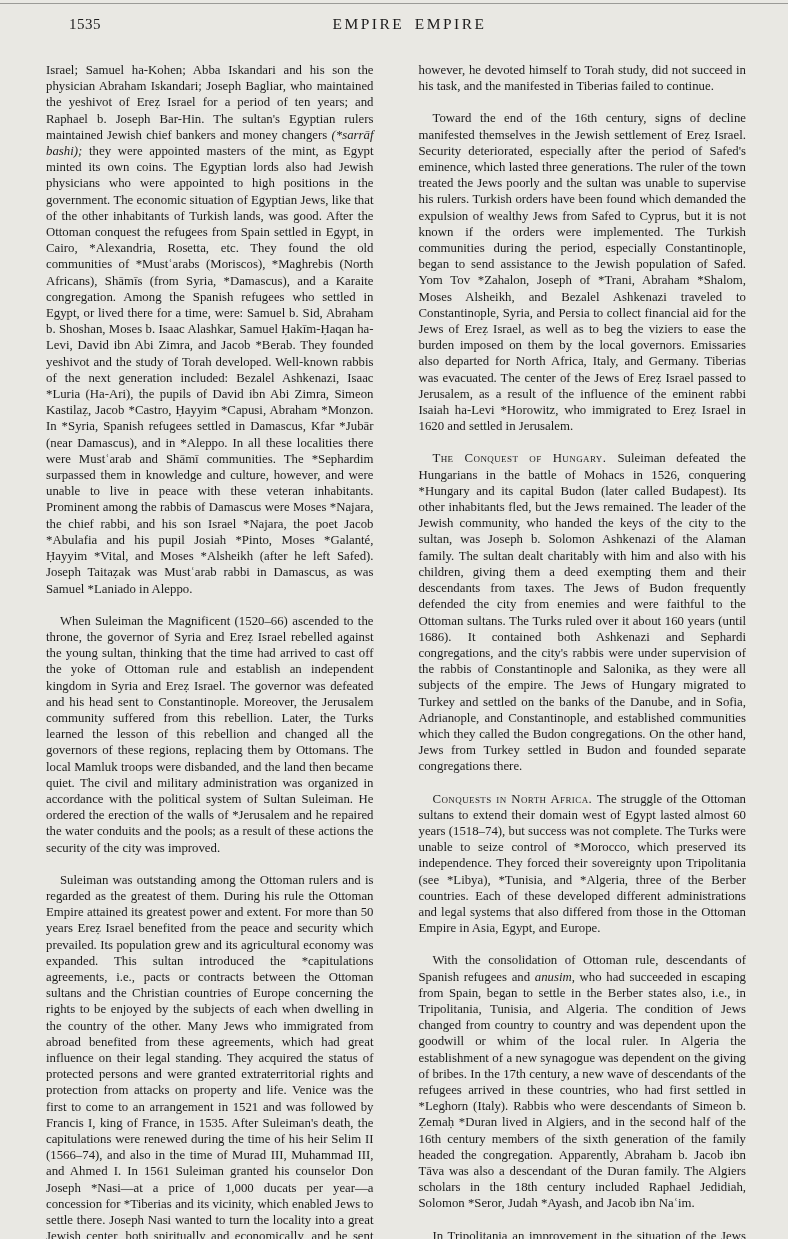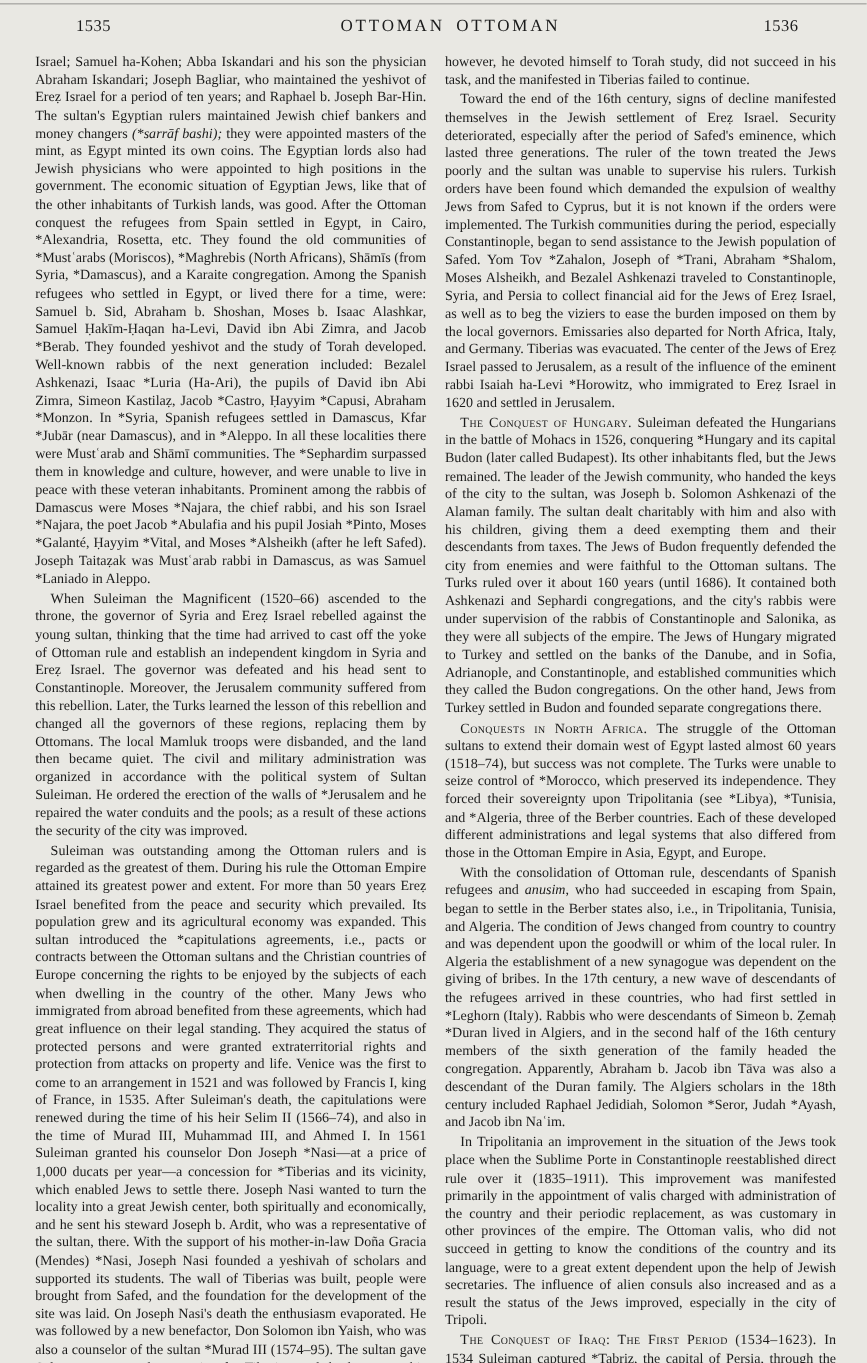--- a/index.html
+++ b/index.html
@@ -37,37 +37,36 @@
     height: 1196px;
     overflow: hidden;
   }
   .column {
     flex: 1 1 0;
     font-size: 12.8px;
     line-height: 16.2px;
     text-align: justify;
     overflow: hidden;
   }
-  .para { margin: 2px; }
+  .para { margin: 16px; }
   .para.indent { text-indent: 14px; }
   .runin {
     font-variant: small-caps;
     letter-spacing: 0.4px;
   }
   .seg.italic { font-style: italic; }
 </style>
 </head>
 <body>
 
 <div class="scan-edge"></div>
 
 <header class="page-header">
   <span class="page-num">1535</span>
-  <span class="running-title">OTTOMAN OTTOMAN</span>
-  <span class="page-num right">1536</span>
+  <span class="running-title">EMPIRE EMPIRE</span>
 </header>
 
 <main class="columns">
   <div class="column">
       <p class="para"><span class="seg">Israel; Samuel ha-Kohen; Abba Iskandari and his son the physician Abraham Iskandari; Joseph Bagliar, who maintained the yeshivot of Ereẓ Israel for a period of ten years; and Raphael b. Joseph Bar-Hin. The sultan's Egyptian rulers maintained Jewish chief bankers and money changers </span><span class="seg italic">(*sarrāf bashi);</span><span class="seg"> they were appointed masters of the mint, as Egypt minted its own coins. The Egyptian lords also had Jewish physicians who were appointed to high positions in the government. The economic situation of Egyptian Jews, like that of the other inhabitants of Turkish lands, was good. After the Ottoman conquest the refugees from Spain settled in Egypt, in Cairo, *Alexandria, Rosetta, etc. They found the old communities of *Mustʿarabs (Moriscos), *Maghrebis (North Africans), Shāmīs (from Syria, *Damascus), and a Karaite congregation. Among the Spanish refugees who settled in Egypt, or lived there for a time, were: Samuel b. Sid, Abraham b. Shoshan, Moses b. Isaac Alashkar, Samuel Ḥakīm-Ḥaqan ha-Levi, David ibn Abi Zimra, and Jacob *Berab. They founded yeshivot and the study of Torah developed. Well-known rabbis of the next generation included: Bezalel Ashkenazi, Isaac *Luria (Ha-Ari), the pupils of David ibn Abi Zimra, Simeon Kastilaẓ, Jacob *Castro, Ḥayyim *Capusi, Abraham *Monzon. In *Syria, Spanish refugees settled in Damascus, Kfar *Jubār (near Damascus), and in *Aleppo. In all these localities there were Mustʿarab and Shāmī communities. The *Sephardim surpassed them in knowledge and culture, however, and were unable to live in peace with these veteran inhabitants. Prominent among the rabbis of Damascus were Moses *Najara, the chief rabbi, and his son Israel *Najara, the poet Jacob *Abulafia and his pupil Josiah *Pinto, Moses *Galanté, Ḥayyim *Vital, and Moses *Alsheikh (after he left Safed). Joseph Taitaẓak was Mustʿarab rabbi in Damascus, as was Samuel *Laniado in Aleppo.</span></p>
       <p class="para indent"><span class="seg">When Suleiman the Magnificent (1520–66) ascended to the throne, the governor of Syria and Ereẓ Israel rebelled against the young sultan, thinking that the time had arrived to cast off the yoke of Ottoman rule and establish an independent kingdom in Syria and Ereẓ Israel. The governor was defeated and his head sent to Constantinople. Moreover, the Jerusalem community suffered from this rebellion. Later, the Turks learned the lesson of this rebellion and changed all the governors of these regions, replacing them by Ottomans. The local Mamluk troops were disbanded, and the land then became quiet. The civil and military administration was organized in accordance with the political system of Sultan Suleiman. He ordered the erection of the walls of *Jerusalem and he repaired the water conduits and the pools; as a result of these actions the security of the city was improved.</span></p>
       <p class="para indent"><span class="seg">Suleiman was outstanding among the Ottoman rulers and is regarded as the greatest of them. During his rule the Ottoman Empire attained its greatest power and extent. For more than 50 years Ereẓ Israel benefited from the peace and security which prevailed. Its population grew and its agricultural economy was expanded. This sultan introduced the *capitulations agreements, i.e., pacts or contracts between the Ottoman sultans and the Christian countries of Europe concerning the rights to be enjoyed by the subjects of each when dwelling in the country of the other. Many Jews who immigrated from abroad benefited from these agreements, which had great influence on their legal standing. They acquired the status of protected persons and were granted extraterritorial rights and protection from attacks on property and life. Venice was the first to come to an arrangement in 1521 and was followed by Francis I, king of France, in 1535. After Suleiman's death, the capitulations were renewed during the time of his heir Selim II (1566–74), and also in the time of Murad III, Muhammad III, and Ahmed I. In 1561 Suleiman granted his counselor Don Joseph *Nasi—at a price of 1,000 ducats per year—a concession for *Tiberias and its vicinity, which enabled Jews to settle there. Joseph Nasi wanted to turn the locality into a great Jewish center, both spiritually and economically, and he sent his steward Joseph b. Ardit, who was a representative of the sultan, there. With the support of his mother-in-law Doña Gracia (Mendes) *Nasi, Joseph Nasi founded a yeshivah of scholars and supported its students. The wall of Tiberias was built, people were brought from Safed, and the foundation for the development of the site was laid. On Joseph Nasi's death the enthusiasm evaporated. He was followed by a new benefactor, Don Solomon ibn Yaish, who was also a counselor of the sultan *Murad III (1574–95). The sultan gave Solomon a renewed concession for Tiberias, and the latter sent his son Jacob ibn Yaish there. For want of organizational ability,</span></p>
     </div>
   <div class="column">
       <p class="para"><span class="seg">however, he devoted himself to Torah study, did not succeed in his task, and the manifested in Tiberias failed to continue.</span></p>

